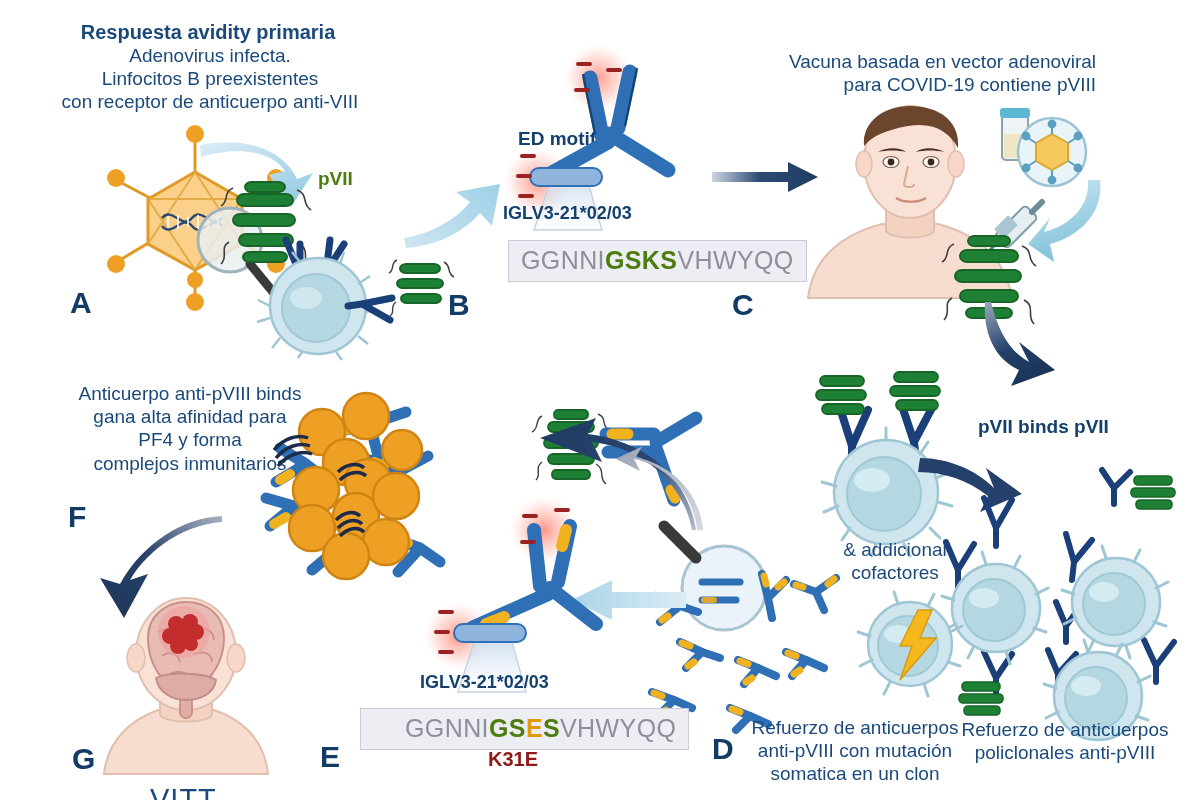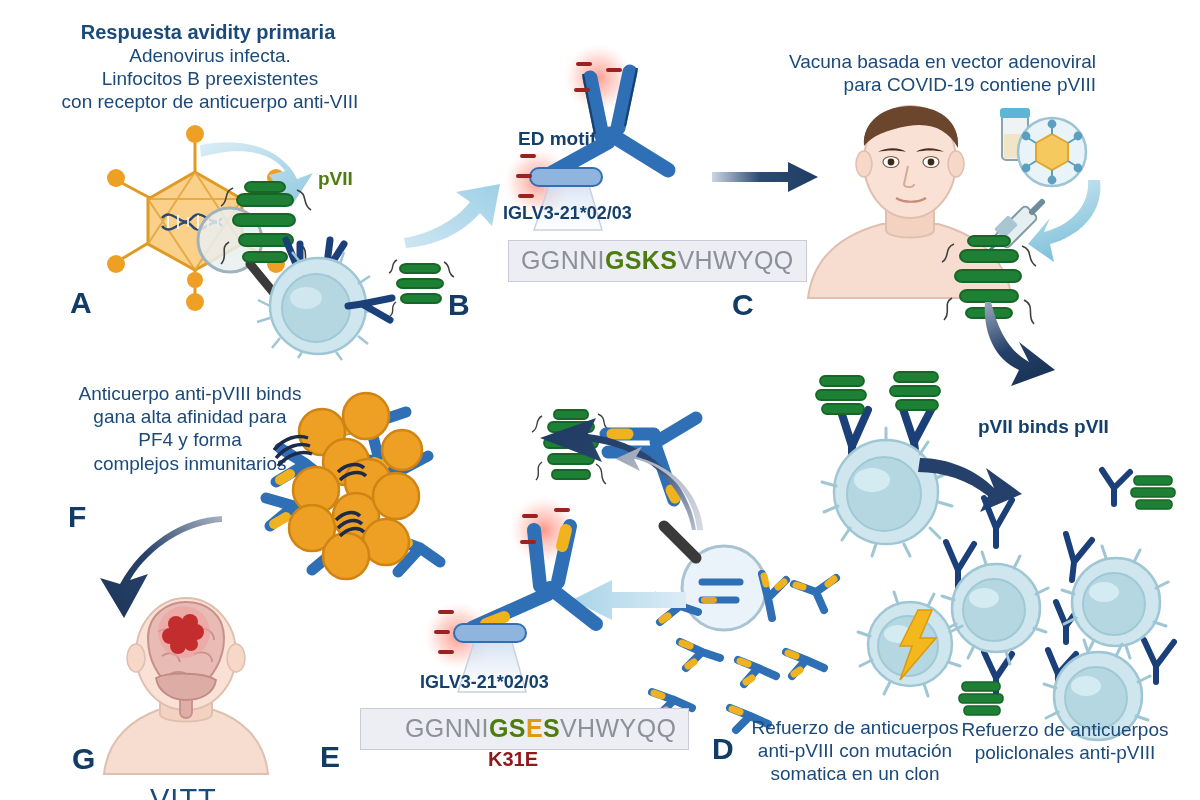--- a/index.html
+++ b/index.html
@@ -386,20 +386,22 @@
         <line x1="96" y1="80" x2="96" y2="68"></line>
     </g>
     <circle cx="94" cy="134" r="37" fill="#b4d7e2" stroke="#a0c9d6" stroke-width="2"></circle>
     <ellipse cx="82" cy="120" rx="18" ry="12" fill="#dcf0f6" opacity="0.8"></ellipse>
   </svg>
 
   <svg class="abs" style="left:918px; top:452px;" width="110" height="70" viewBox="0 0 110 70">
     <path d="M2,6 C30,6 58,18 76,36 L68,16 L104,42 L62,60 L70,44 C50,28 26,20 0,20 Z" fill="#25406a"></path>
   </svg>
 
+  <div class="cap" style="left:780px; top:538px; width:230px;">&amp; addicional
+cofactores</div>
 
   <svg class="abs" style="left:930px; top:470px;" width="270" height="240" viewBox="0 0 270 240">
     <g stroke="#1b3f78" stroke-width="6" stroke-linecap="round" fill="none">
       <path d="M66,58 L54,28 M66,58 L82,30 M66,58 L66,76"></path>
       <path d="M28,100 L16,72 M28,100 L44,74 M28,100 L28,118"></path>
       <path d="M144,92 L136,64 M144,92 L162,70 M144,92 L142,110"></path>
       <path d="M136,156 L126,132 M136,156 L152,134 M136,156 L136,172"></path>
       <path d="M128,204 L118,180 M128,204 L146,184 M128,204 L128,220"></path>
       <path d="M226,196 L214,170 M226,196 L244,172 M226,196 L226,212"></path>
       <path d="M184,18 L172,0 M184,18 L200,2 M184,18 L184,34"></path>

